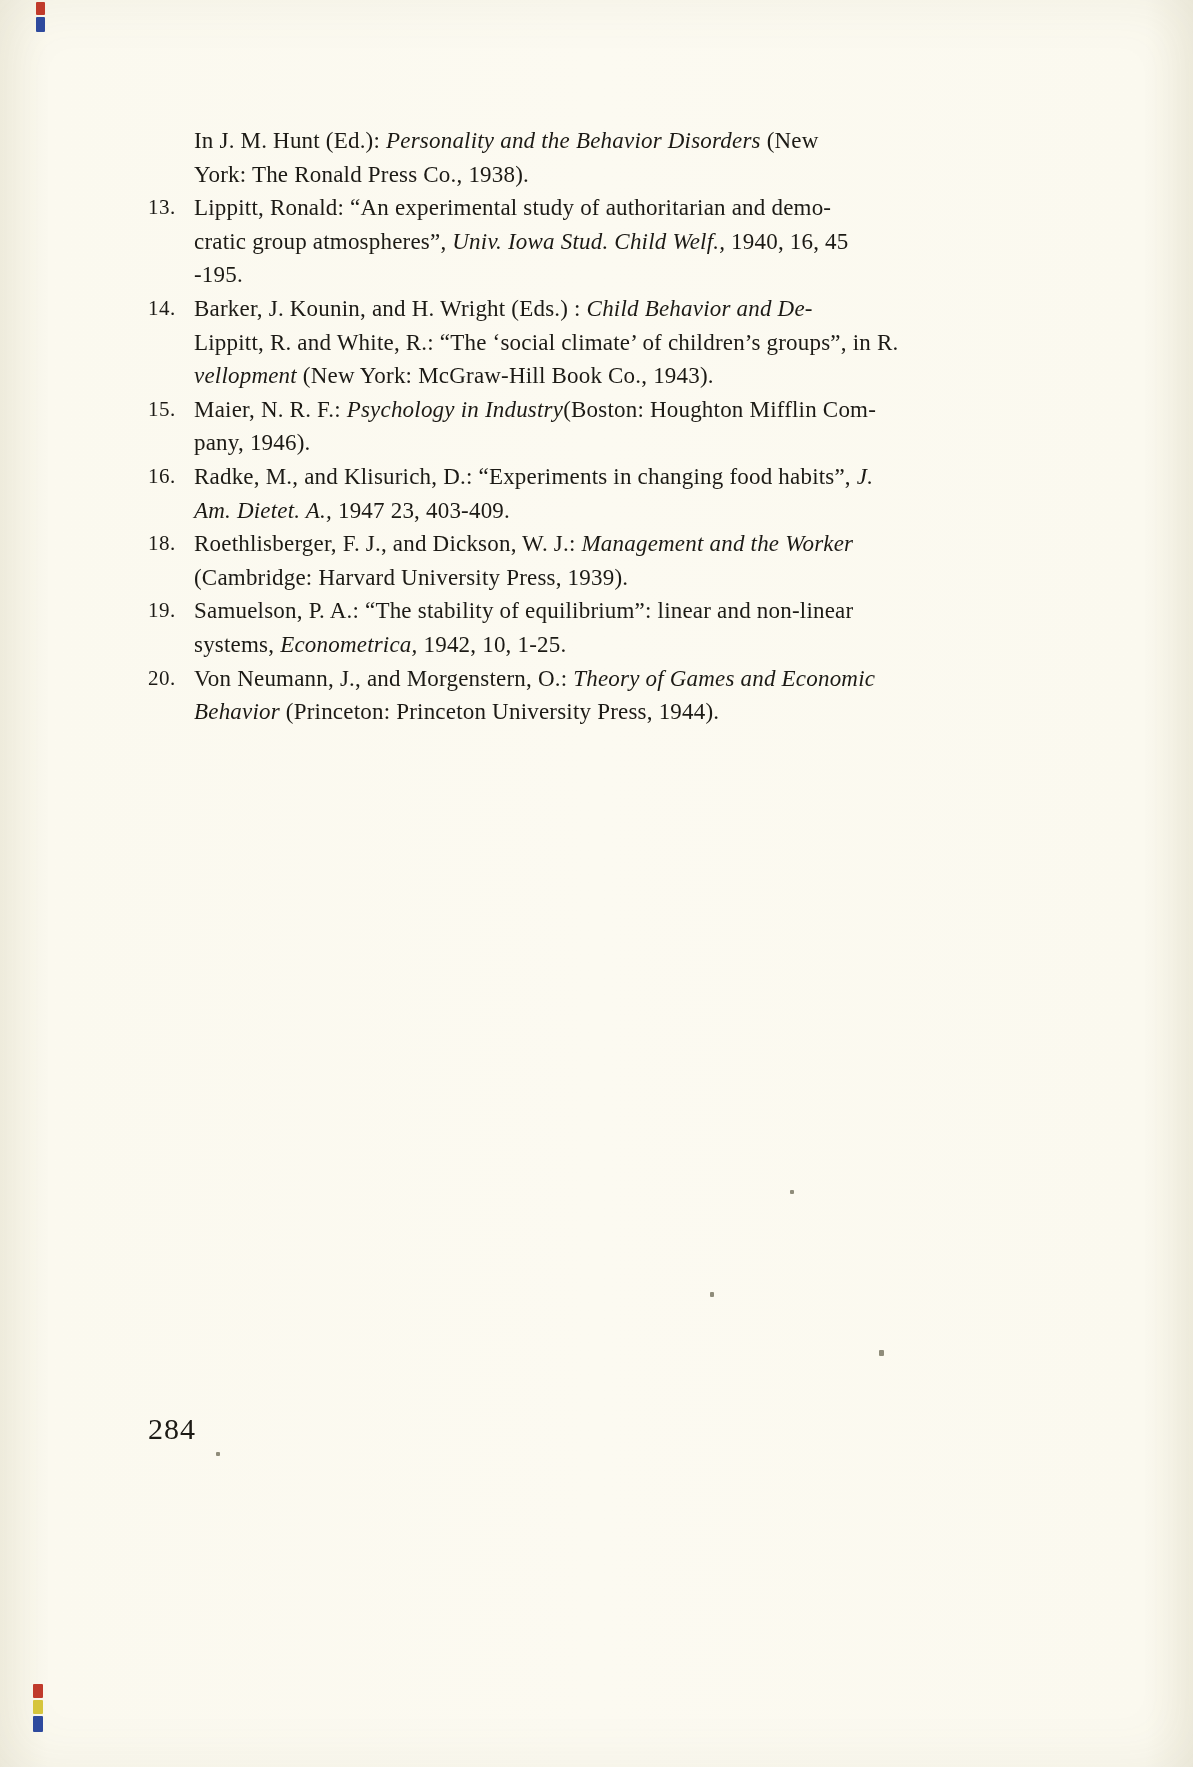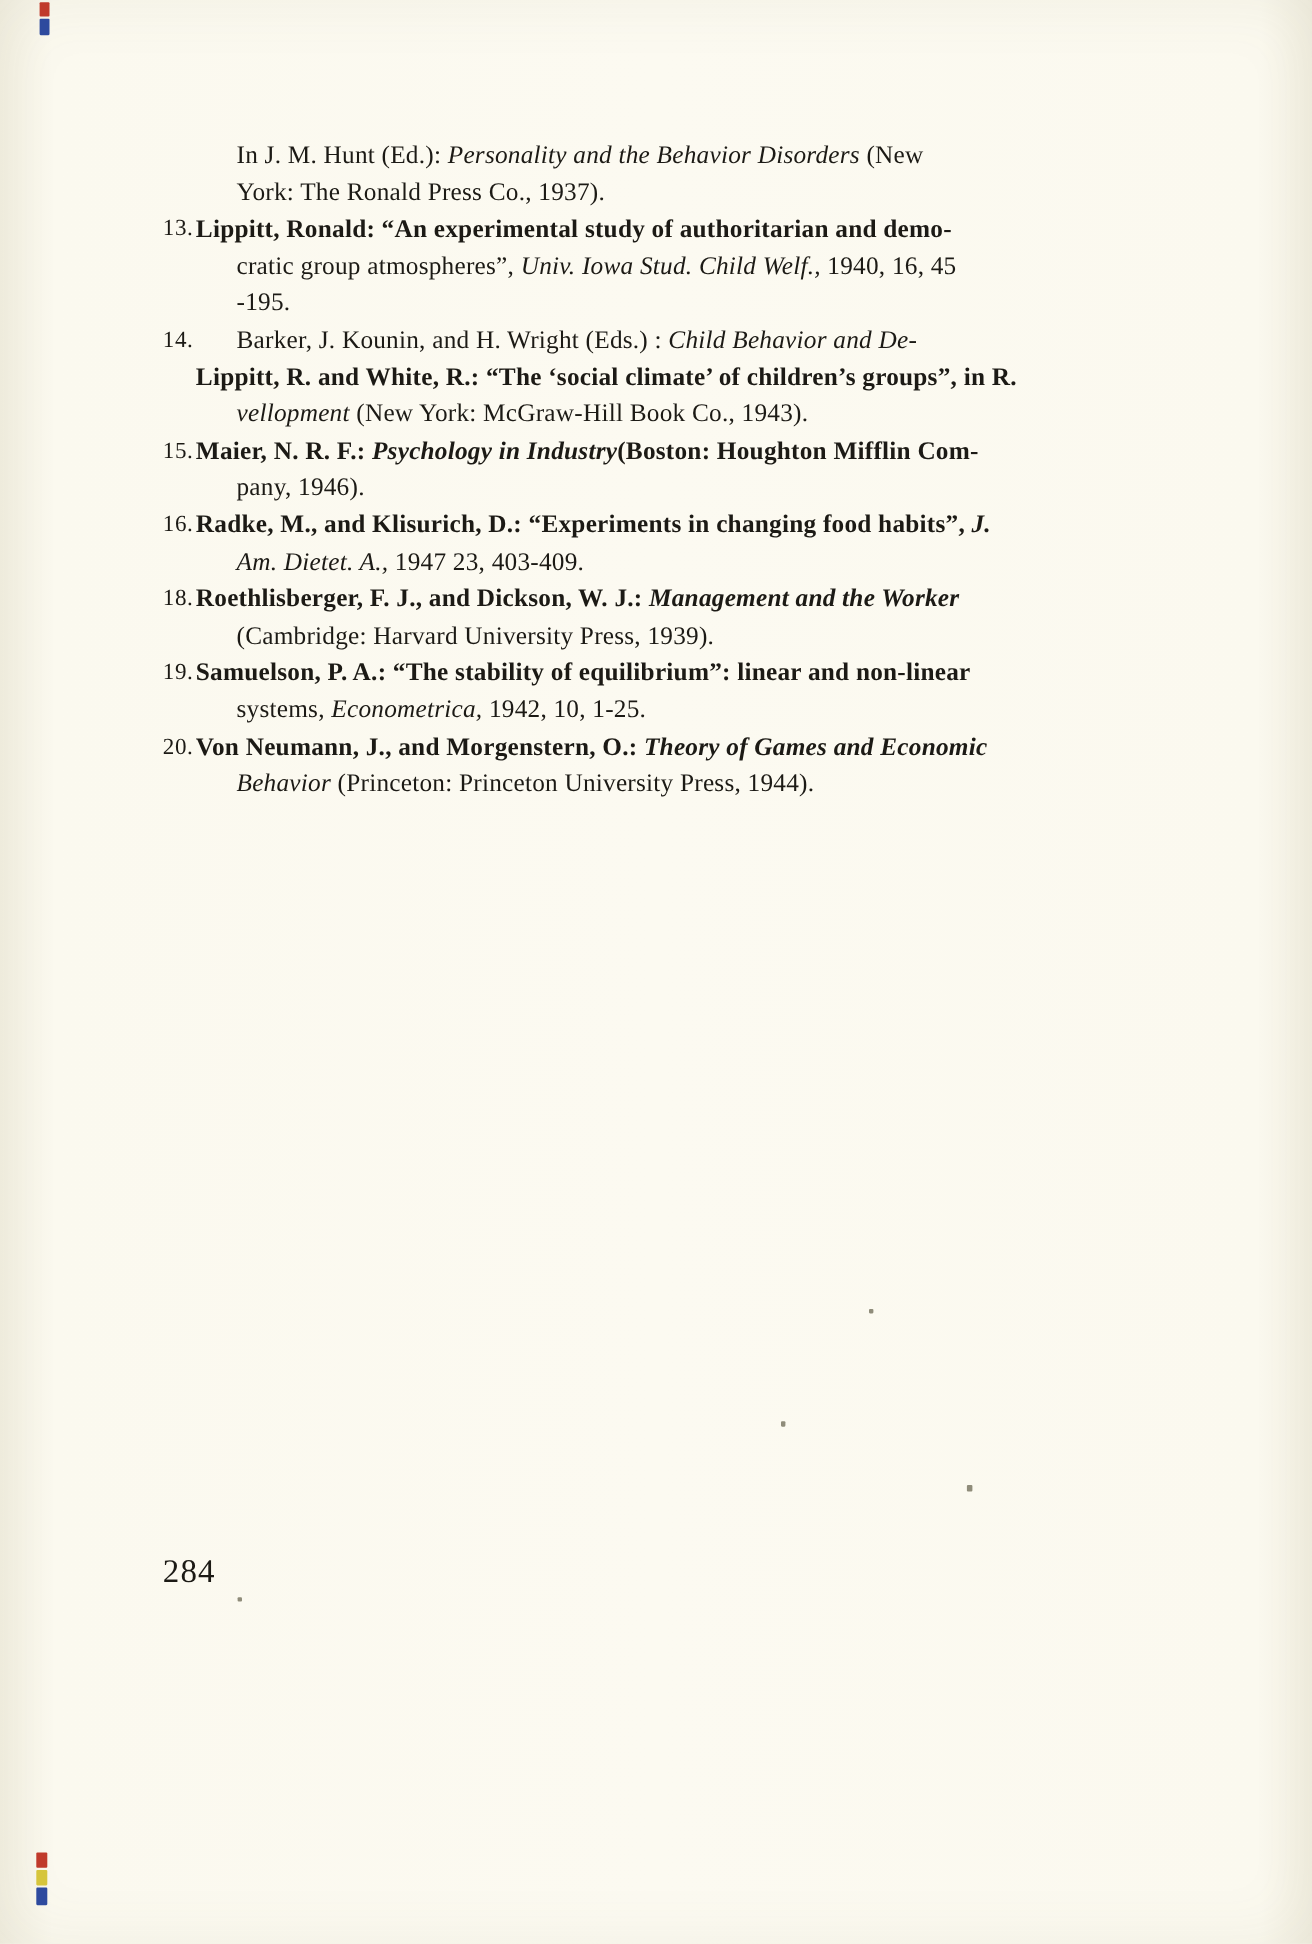--- a/index.html
+++ b/index.html
@@ -43,25 +43,24 @@
     font-size: 21px;
     letter-spacing: 0.5px;
   }
   .ref-line {
     font-size: 23px;
     line-height: 33.6px;
     white-space: nowrap;
     letter-spacing: 0.2px;
   }
   .ref-line.first {
-    margin-left: 30px;
-    font-weight: bold;
+    margin-left: 46px;
   }
   .ref-line.cont {
-    margin-left: 67px;
+    margin-left: 46px;
   }
   .it {
     font-style: italic;
   }
   .page-number {
     position: absolute;
     left: 148px;
     top: 1412px;
     font-size: 30px;
     letter-spacing: 1px;
@@ -85,21 +84,21 @@
     <div class="mark" style="left: 790px; top: 1190px; width: 4px; height: 4px; background: rgb(143, 140, 122);"></div>
     <div class="mark" style="left: 710px; top: 1292px; width: 4px; height: 5px; background: rgb(143, 140, 122);"></div>
     <div class="mark" style="left: 879px; top: 1350px; width: 5px; height: 6px; background: rgb(143, 140, 122);"></div>
     <div class="mark" style="left: 216px; top: 1452px; width: 4px; height: 4px; background: rgb(143, 140, 122);"></div>
   </div>
 
 <div class="content">
   <div id="ref-list">
       <div class="ref">
         <div class="ref-line cont"><span>In J. M. Hunt (Ed.): </span><span class="it">Personality and the Behavior Disorders</span><span> (New</span></div>
-        <div class="ref-line cont"><span>York: The Ronald Press Co., 1937).</span></div>
+        <div class="ref-line cont"><span>York: The Ronald Press Co., 1938).</span></div>
       </div>
       <div class="ref">
         <span class="ref-num">13.</span>
         <div class="ref-line first"><span>Lippitt, Ronald: “An experimental study of authoritarian and demo-</span></div>
         <div class="ref-line cont"><span>cratic group atmospheres”, </span><span class="it">Univ. Iowa Stud. Child Welf.,</span><span> 1940, 16, 45</span></div>
         <div class="ref-line cont"><span>-195.</span></div>
       </div>
       <div class="ref">
         <span class="ref-num">14.</span>
         <div class="ref-line cont"><span>Barker, J. Kounin, and H. Wright (Eds.) : </span><span class="it">Child Behavior and De-</span></div>

